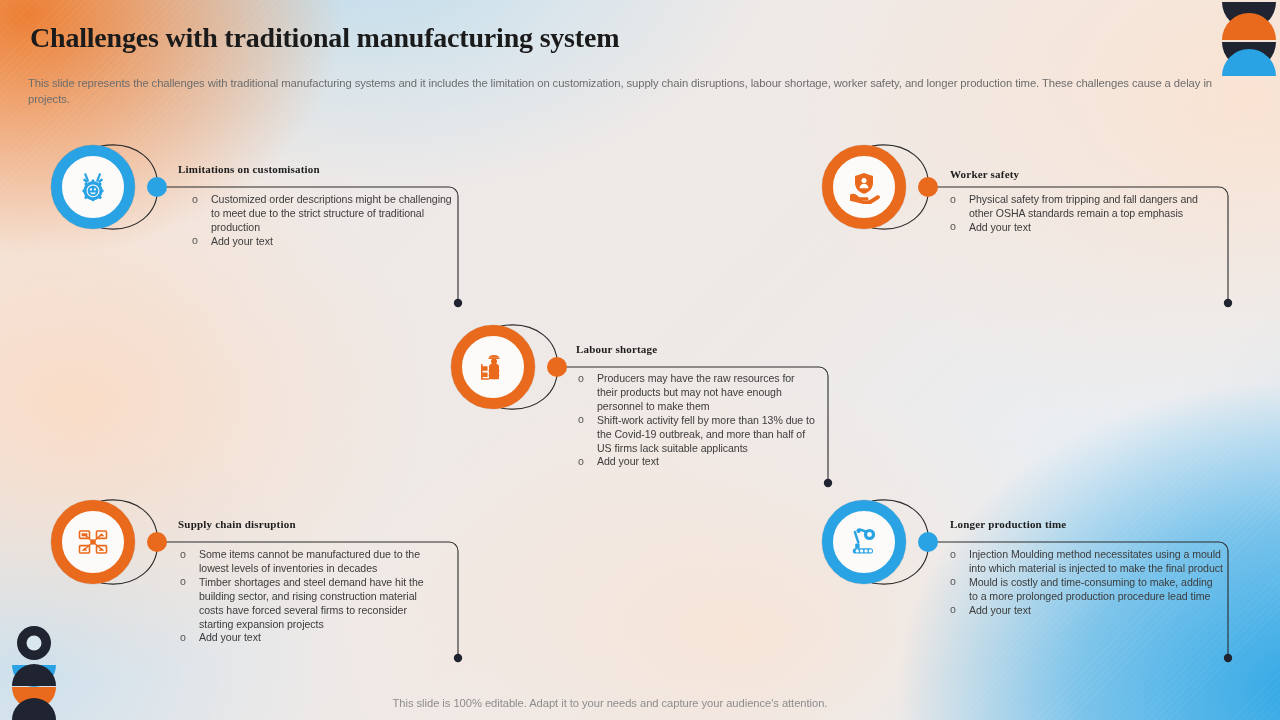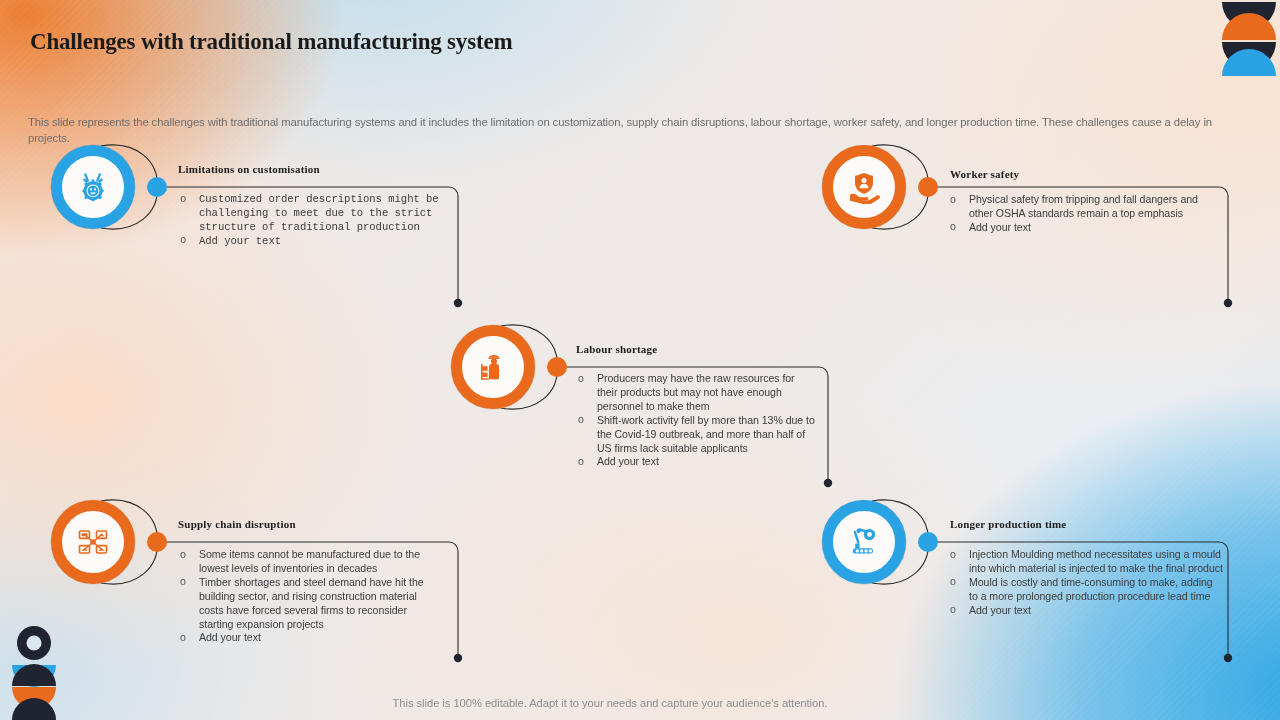--- a/index.html
+++ b/index.html
@@ -27,30 +27,29 @@
   .bg-stripes {
     background-image: repeating-linear-gradient(135deg,
         rgba(255,255,255,0.055) 0px, rgba(255,255,255,0.055) 1px,
         rgba(0,0,0,0.0) 1px, rgba(0,0,0,0.0) 5px);
     mix-blend-mode: overlay;
   }
 
   
   #header { position:absolute; left:0; top:0; width:1280px; z-index:5; }
   .slide-title {
-    position:absolute; left:30px; top:29px;
+    position:absolute; left:30px; top:22px;
     font-family: "Liberation Serif", "DejaVu Serif", serif;
-    font-weight: 700; font-size: 23px; letter-spacing: -0.2px;
+    font-weight: 700; font-size: 28px; letter-spacing: -0.2px;
     color: #1b1b1b; white-space: nowrap;
   }
   .slide-subtitle {
     position:absolute; left:28px; top:76px; width:1205px;
     font-size: 11.3px; line-height: 15.5px; color: #6d6d6d;
     letter-spacing: -0.1px;
-    margin-top: 39px;
   }
 
   
   #deco-tr { position:absolute; right:0; top:0; width:72px; height:76px; z-index:6; }
   #deco-bl { position:absolute; left:8px; bottom:0px; width:52px; height:96px; z-index:6; }
 
   
   .card { position:absolute; z-index:4; }
   .card-heading {
     position:absolute;
@@ -175,21 +174,21 @@
       <rect x="22.6" y="26.2" width="3" height="2.7" rx="1" transform="rotate(-45 24.1 27.5)"></rect>
       <circle cx="17" cy="20.8" r="5.4" fill="#2aa3e4"></circle>
       <circle cx="15" cy="19.4" r="1.1" fill="#ffffff"></circle>
       <circle cx="19" cy="19.4" r="1.1" fill="#ffffff"></circle>
       <path d="M14 22.4 a3.4 3.4 0 0 0 6 0 z" fill="#ffffff"></path>
     </g>
   </svg>
 </div>
 <div class="card">
   <div class="card-heading" style="left:178px; top:163px;">Limitations  on customisation</div>
-  <ul class="bullets" style="left:178px; top:193px; width:268px;font-family:Liberation Mono, monospace;">
+  <ul class="bullets" style="left:190px; top:193px; width:268px;">
     <li>Customized order descriptions might be challenging to meet due to the strict structure of traditional production</li>
     <li>Add your text</li>
   </ul>
 </div>
 
 <div class="icon-circle orange" style="left:822px; top:145px; width:84px; height:84px;">
   <svg width="34" height="34" viewBox="0 0 34 34">
     <g fill="#ea6a1d">
       <path d="M17 3 l9 3 v7 c0 5.6 -4.2 9.4 -9 10.8 C12.2 22.4 8 18.6 8 13 V6 z"></path>
       <circle cx="17" cy="10.4" r="2.5" fill="#ffffff"></circle>

